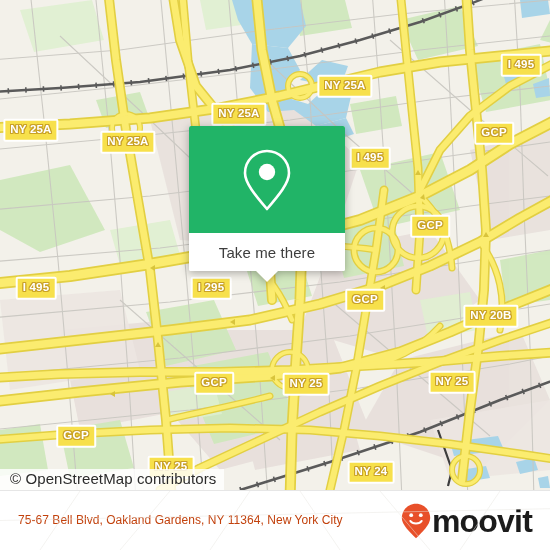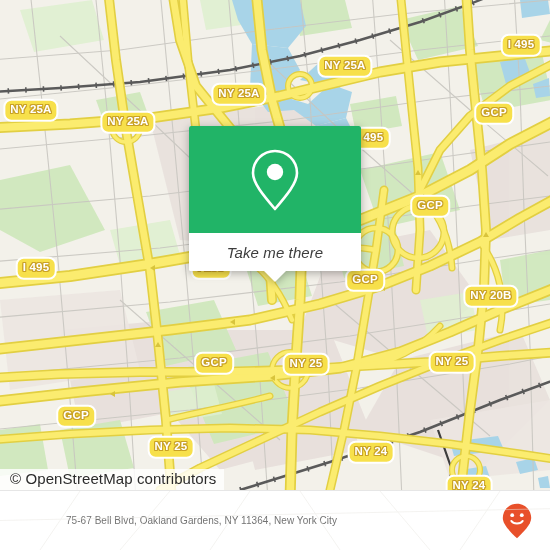--- a/index.html
+++ b/index.html
@@ -53,45 +53,45 @@
     letter-spacing: 0.1px;
     white-space: nowrap;
     line-height: 14px;
   }
 
   
   .shield {
     position: absolute;
     background: #f7e04b;
     border: 2px solid #ffffff;
-    border-radius: 8px;
+    border-radius: 2px;
     color: #ffffff;
     font-size: 11.5px;
     font-weight: bold;
     line-height: 1;
     padding: 3px 5px 4px 5px;
     white-space: nowrap;
     text-shadow:
       -1px -1px 0 #c9a227, 1px -1px 0 #c9a227,
       -1px  1px 0 #c9a227, 1px  1px 0 #c9a227,
        0px -1px 0 #c9a227, 0px  1px 0 #c9a227,
       -1px  0px 0 #c9a227, 1px  0px 0 #c9a227;
     box-sizing: border-box;
     transform: translate(-50%, -50%);
     letter-spacing: 0.2px;
+    margin-top: 20px;
   }
 
   
   .popup {
     position: absolute;
     left: 189px;
     top: 126px;
-    width: 172px;
+    width: 156px;
     filter: drop-shadow(0 2px 4px rgba(0,0,0,0.30));
-    font-style: italic;
   }
   .popup-body {
     position: relative;
     background: #ffffff;
     border-radius: 2px;
     overflow: visible;
   }
   .popup-green {
     height: 107px;
     background: #21b467;
@@ -136,26 +136,25 @@
     background: #ffffff;
     border-top: 1px solid #e6e6e6;
     display: flex;
     align-items: center;
     box-sizing: border-box;
     padding: 0 12px 0 18px;
     overflow: hidden;
   }
   .footer-address {
     flex: 1 1 auto;
-    font-size: 10px;
+    font-size: 12px;
     line-height: 21px;
-    color: #737373;
+    color: #c2410c;
     padding-right: 8px;
     letter-spacing: 0.05px;
-    margin-left: 48px;
   }
   .footer-logo {
     flex: 0 0 auto;
     display: flex;
     align-items: center;
     gap: 1px;
     padding-right: 6px;
   }
   .logo-word {
     font-size: 32px;
@@ -418,16 +417,17 @@
       </g>
     </svg>
     <div class="footer-address">75-67 Bell Blvd, Oakland Gardens, NY 11364, New York City</div>
     <div class="footer-logo">
       <svg width="30" height="36" viewBox="0 0 30 36">
         <path d="M15 0.8 C7.1 0.8 0.8 7.1 0.8 15 C0.8 21.6 9 29.6 15 35.2 C21 29.6 29.2 21.6 29.2 15 C29.2 7.1 22.9 0.8 15 0.8 Z" fill="#e8502a"></path>
         <circle cx="10.2" cy="12.2" r="1.9" fill="#ffffff"></circle>
         <circle cx="19.8" cy="12.2" r="1.9" fill="#ffffff"></circle>
         <path d="M9.4 18 C11.4 21.4 18.6 21.4 20.6 18" fill="none" stroke="#ffffff" stroke-width="2.1" stroke-linecap="round"></path>
       </svg>
+      <span class="logo-word">moovit</span>
     </div>
   </div>
 
 </div>
 
 </body></html>

